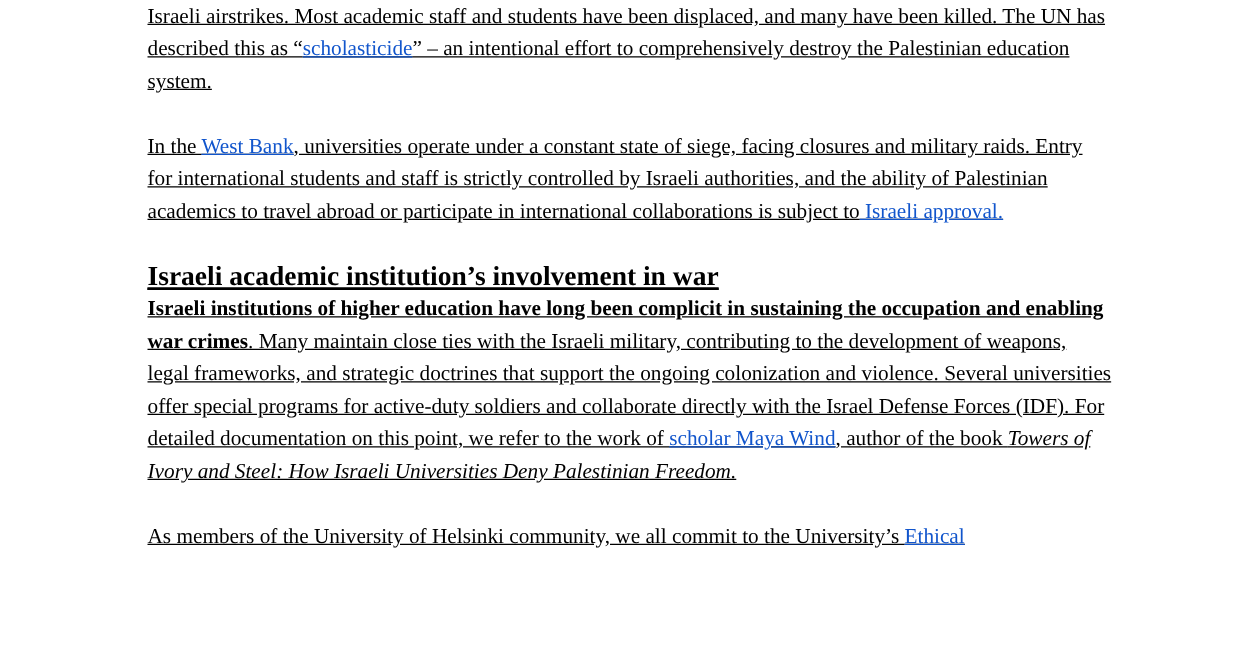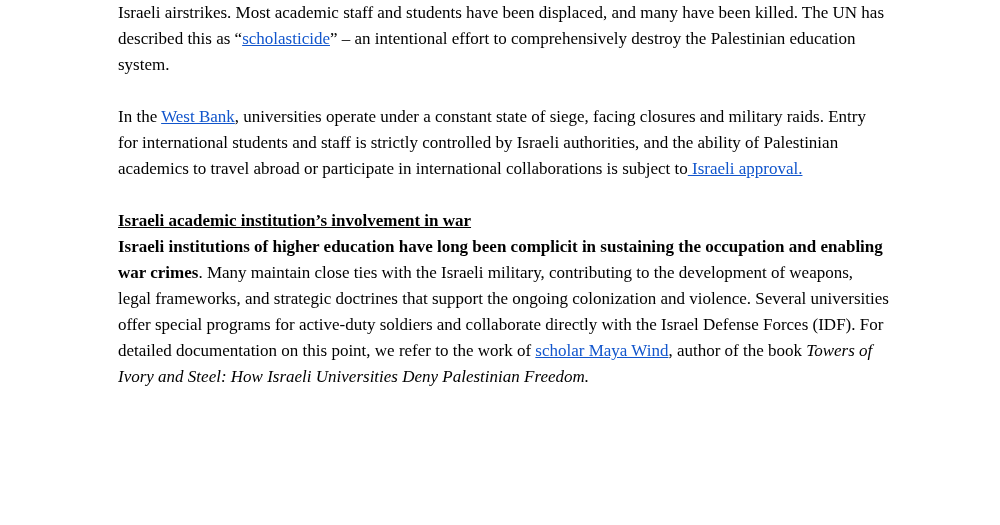--- a/index.html
+++ b/index.html
@@ -21,30 +21,31 @@
   }
   .content {
     position: absolute;
     left: 118px;
     top: 0px;
     width: 772px;
     color: #000000;
     font-size: 17px;
     line-height: 26px;
     text-align: left;
+    text-decoration: underline;
   }
   .para {
     margin: 0 0 26px 0;
   }
   .para-tight {
     margin: 0;
   }
   .heading {
     margin: 0;
-    font-size: 17px;
+    font-size: 22px;
     font-weight: bold;
     text-decoration: underline;
   }
   a.link {
     color: var(--link-color, #1155cc);
     text-decoration: underline;
     cursor: pointer;
   }
   .bold {
     font-weight: bold;
@@ -61,15 +62,16 @@
 
     <p class="para"><span>Israeli airstrikes. Most academic staff and students have been displaced, and many have been killed. The UN has described this as “</span><a href="#" class="link">scholasticide</a><span>” – an intentional effort to comprehensively destroy the Palestinian education system.</span></p>
 
     <p class="para"><span>In the </span><a href="#" class="link">West Bank</a><span>, universities operate under a constant state of siege, facing closures and military raids. Entry for international students and staff is strictly controlled by Israeli authorities, and the ability of Palestinian academics to travel abroad or participate in international collaborations is subject to</span><a href="#" class="link"> Israeli approval.</a></p>
 
     <p class="heading"><span>Israeli academic institution’s involvement in war</span></p>
 
     <p class="para"><span class="bold">Israeli institutions of higher education have long been complicit in sustaining the occupation and enabling war crimes</span><span>. Many maintain close ties with the Israeli military, contributing to the development of weapons, legal frameworks, and strategic doctrines that support the ongoing colonization and violence. Several universities offer special programs for active-duty soldiers and collaborate directly with the Israel Defense Forces (IDF). For detailed documentation on this point, we refer to the work of </span><a href="#" class="link">scholar Maya Wind</a><span>, author of the book </span><span class="italic">Towers of Ivory and Steel: How Israeli Universities Deny Palestinian Freedom.</span></p>
 
 
+    <p class="para-tight"><span>As members of the University of Helsinki community, we all commit to the University’s </span><a href="#" class="link">Ethical</a></p>
 
   </div>
 </div>
 
 </body></html>

